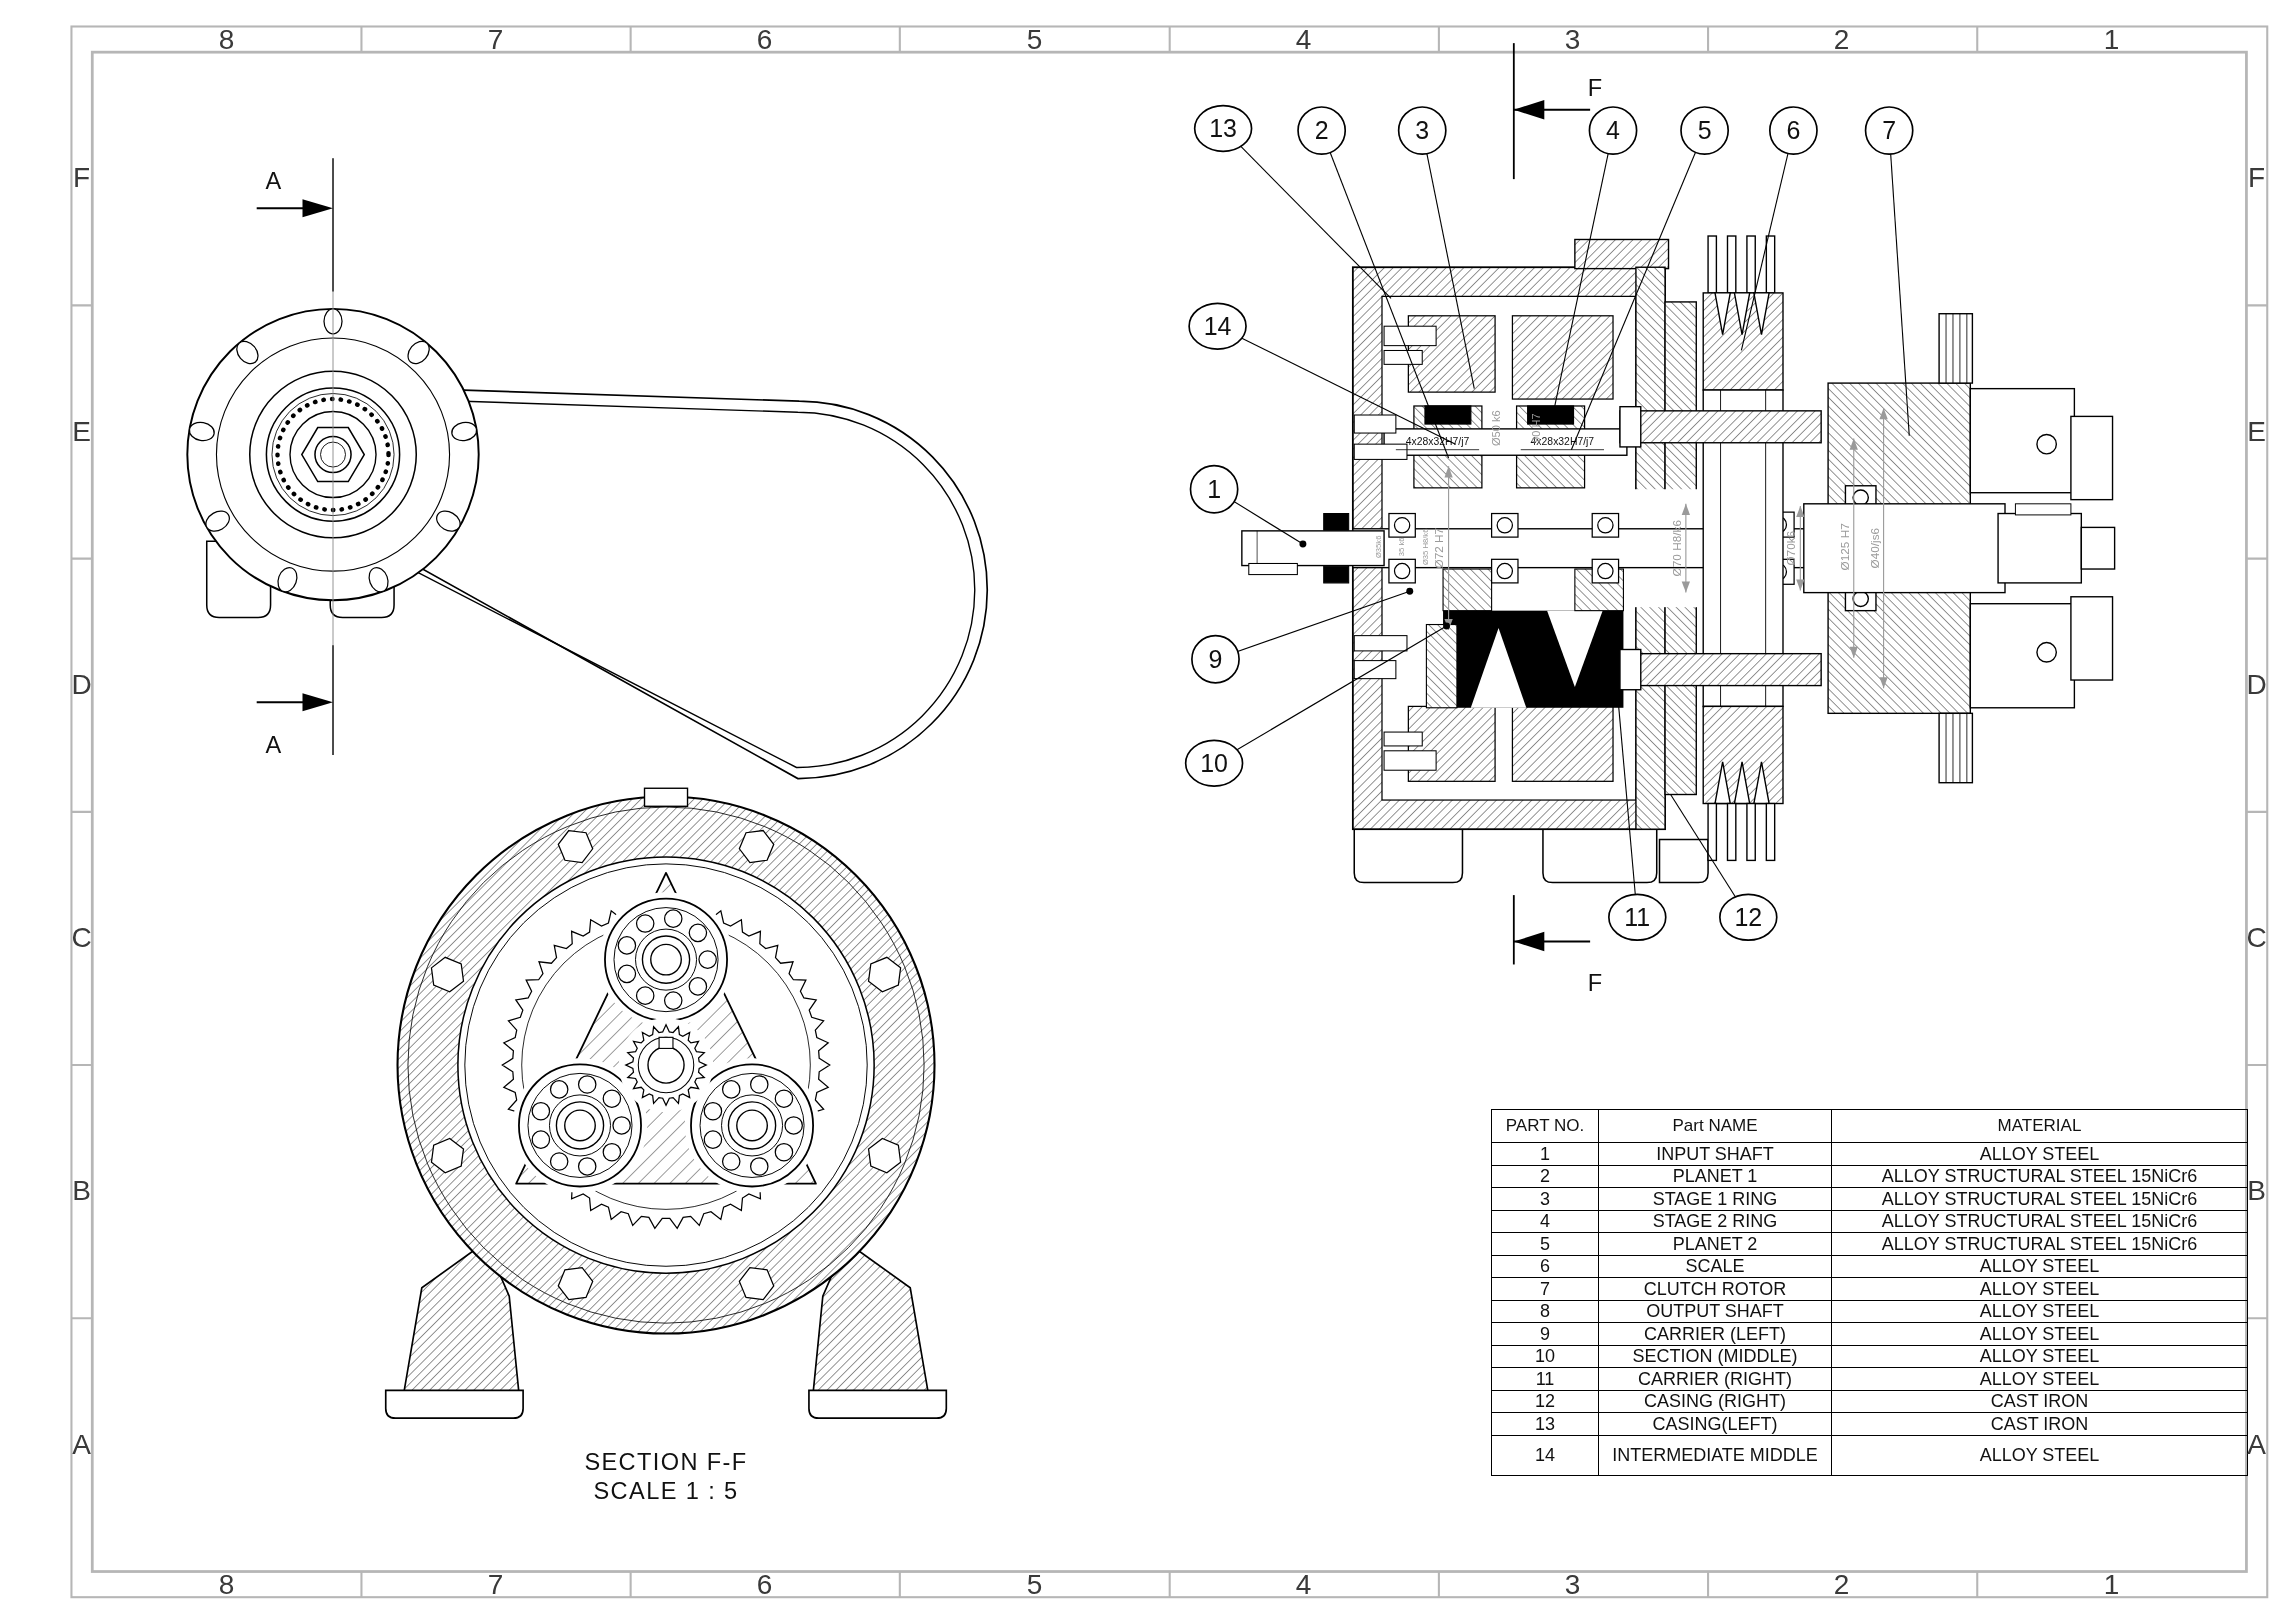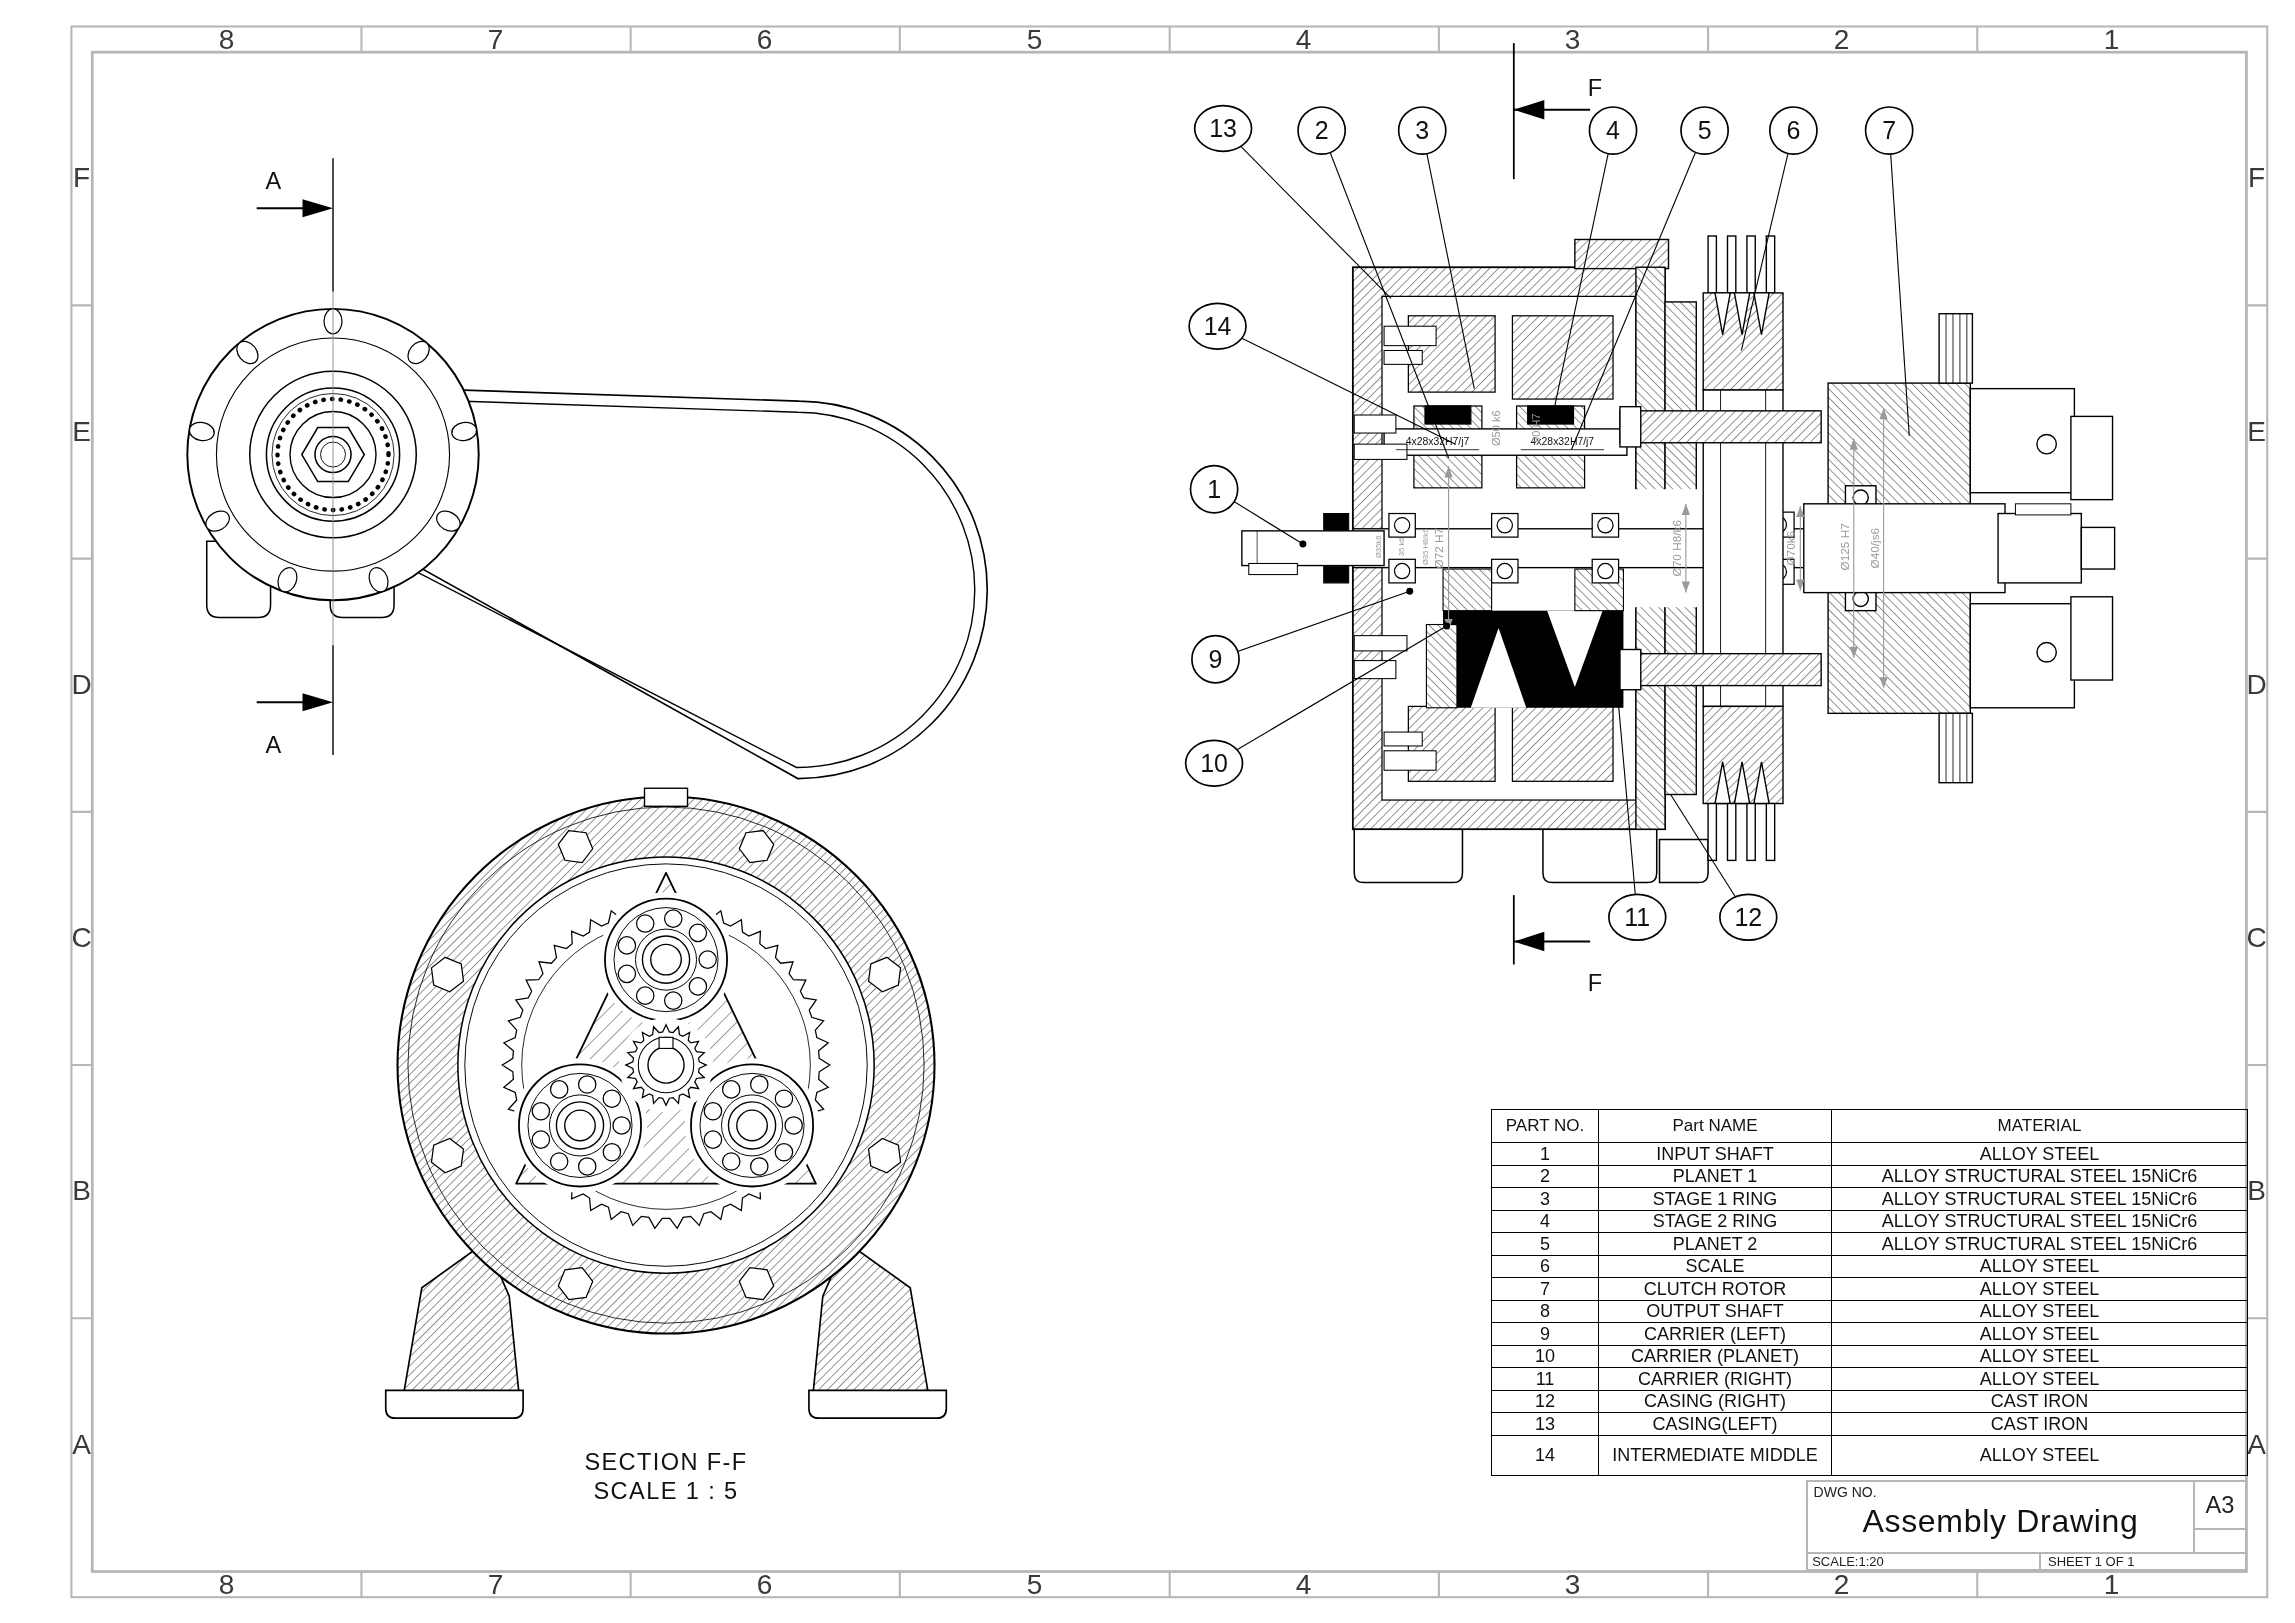--- a/index.html
+++ b/index.html
@@ -517,21 +517,21 @@
           <td>OUTPUT SHAFT</td>
           <td>ALLOY STEEL</td>
         </tr>
         <tr>
           <td>9</td>
           <td>CARRIER (LEFT)</td>
           <td>ALLOY STEEL</td>
         </tr>
         <tr>
           <td>10</td>
-          <td>CARRIER (PLANET)</td>
+          <td>SECTION (MIDDLE)</td>
           <td>ALLOY STEEL</td>
         </tr>
         <tr>
           <td>11</td>
           <td>CARRIER (RIGHT)</td>
           <td>ALLOY STEEL</td>
         </tr>
         <tr>
           <td>12</td>
           <td>CASING (RIGHT)</td>
@@ -543,36 +543,20 @@
           <td>CAST IRON</td>
         </tr>
         <tr class="tall">
           <td>14</td>
           <td>INTERMEDIATE MIDDLE</td>
           <td>ALLOY STEEL</td>
         </tr>
       </tbody>
 </table>
 
-<div class="title-block">
-  <div class="tb-box tb-main">
-    <div class="tb-dwgno">DWG NO.</div>
-    <div class="tb-title">Assembly Drawing</div>
-  </div>
-  <div class="tb-box tb-size">
-    <span>A3</span>
-  </div>
-  <div class="tb-box tb-size2"></div>
-  <div class="tb-box tb-scale">
-    <span>SCALE:1:20</span>
-  </div>
-  <div class="tb-box tb-sheet">
-    <span>SHEET 1 OF 1</span>
-  </div>
-</div>
 
 
 <div id="zone-labels">
       <div class="zone-label" style="left: 227px; top: 40px;">8</div>
       <div class="zone-label" style="left: 227px; top: 1585px;">8</div>
       <div class="zone-label" style="left: 496px; top: 40px;">7</div>
       <div class="zone-label" style="left: 496px; top: 1585px;">7</div>
       <div class="zone-label" style="left: 765px; top: 40px;">6</div>
       <div class="zone-label" style="left: 765px; top: 1585px;">6</div>
       <div class="zone-label" style="left: 1035px; top: 40px;">5</div>

